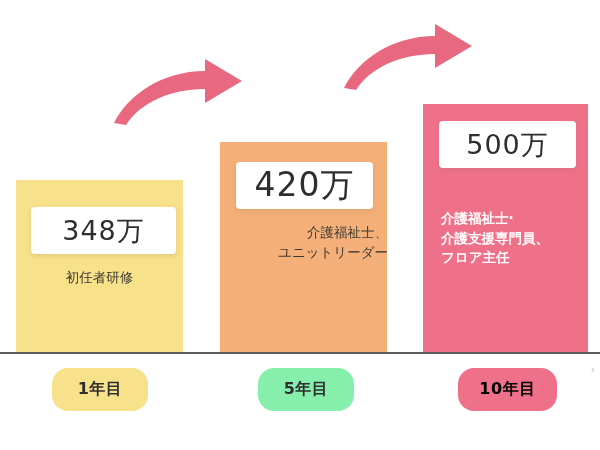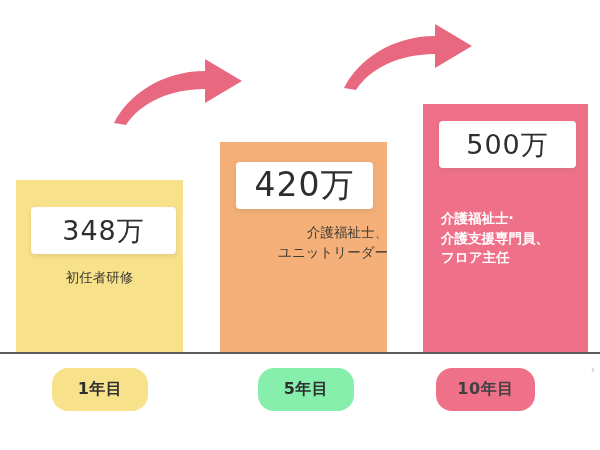--- a/index.html
+++ b/index.html
@@ -152,24 +152,24 @@
     background: #f8e18b;
     color: #2e2e2e;
   }
   .year-2 {
     left: 258px;
     width: 96px;
     background: #86efac;
     color: #2e2e2e;
   }
   .year-3 {
-    left: 436px;
+    left: 458px;
     width: 99px;
     background: #ef7189;
-    color: #404040;
+    color: #000000;
   }
 
   
   .arrow-svg {
     position: absolute;
     overflow: visible;
   }
   .arrow-1 { left: 110px; top: 55px; }
   .arrow-2 { left: 340px; top: 20px; }
 </style>

